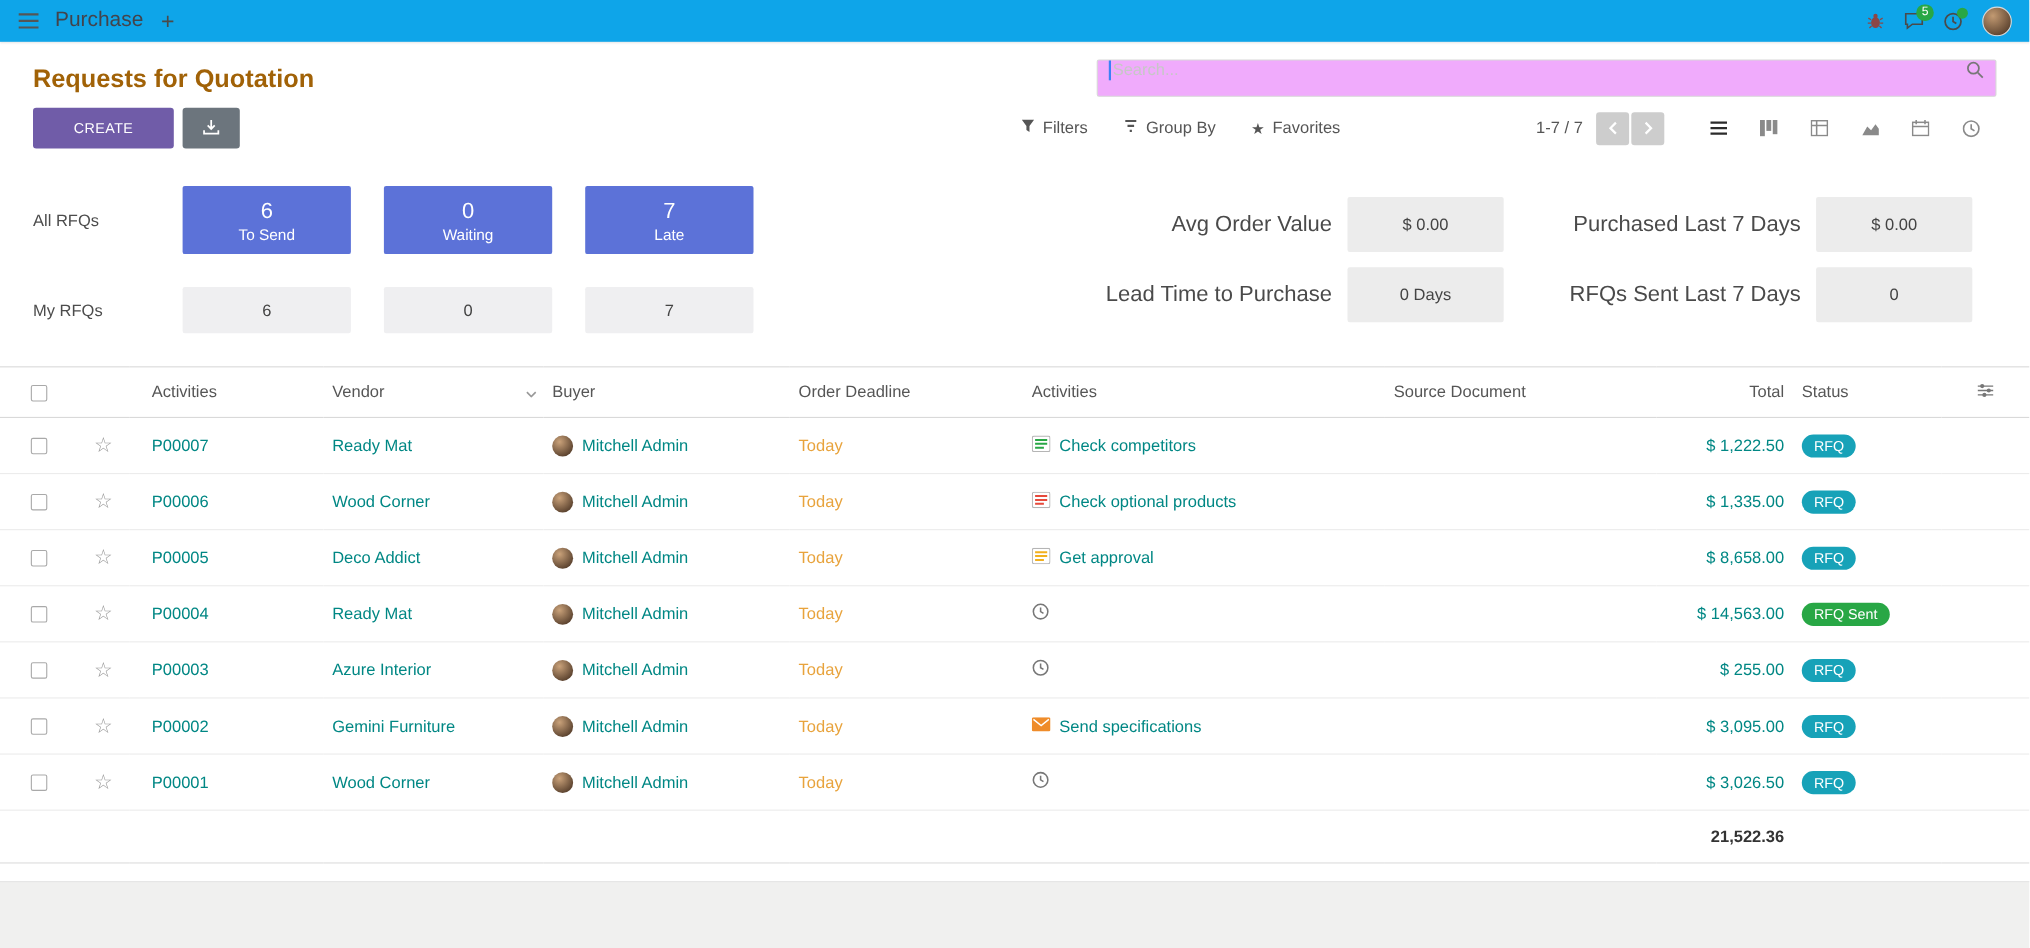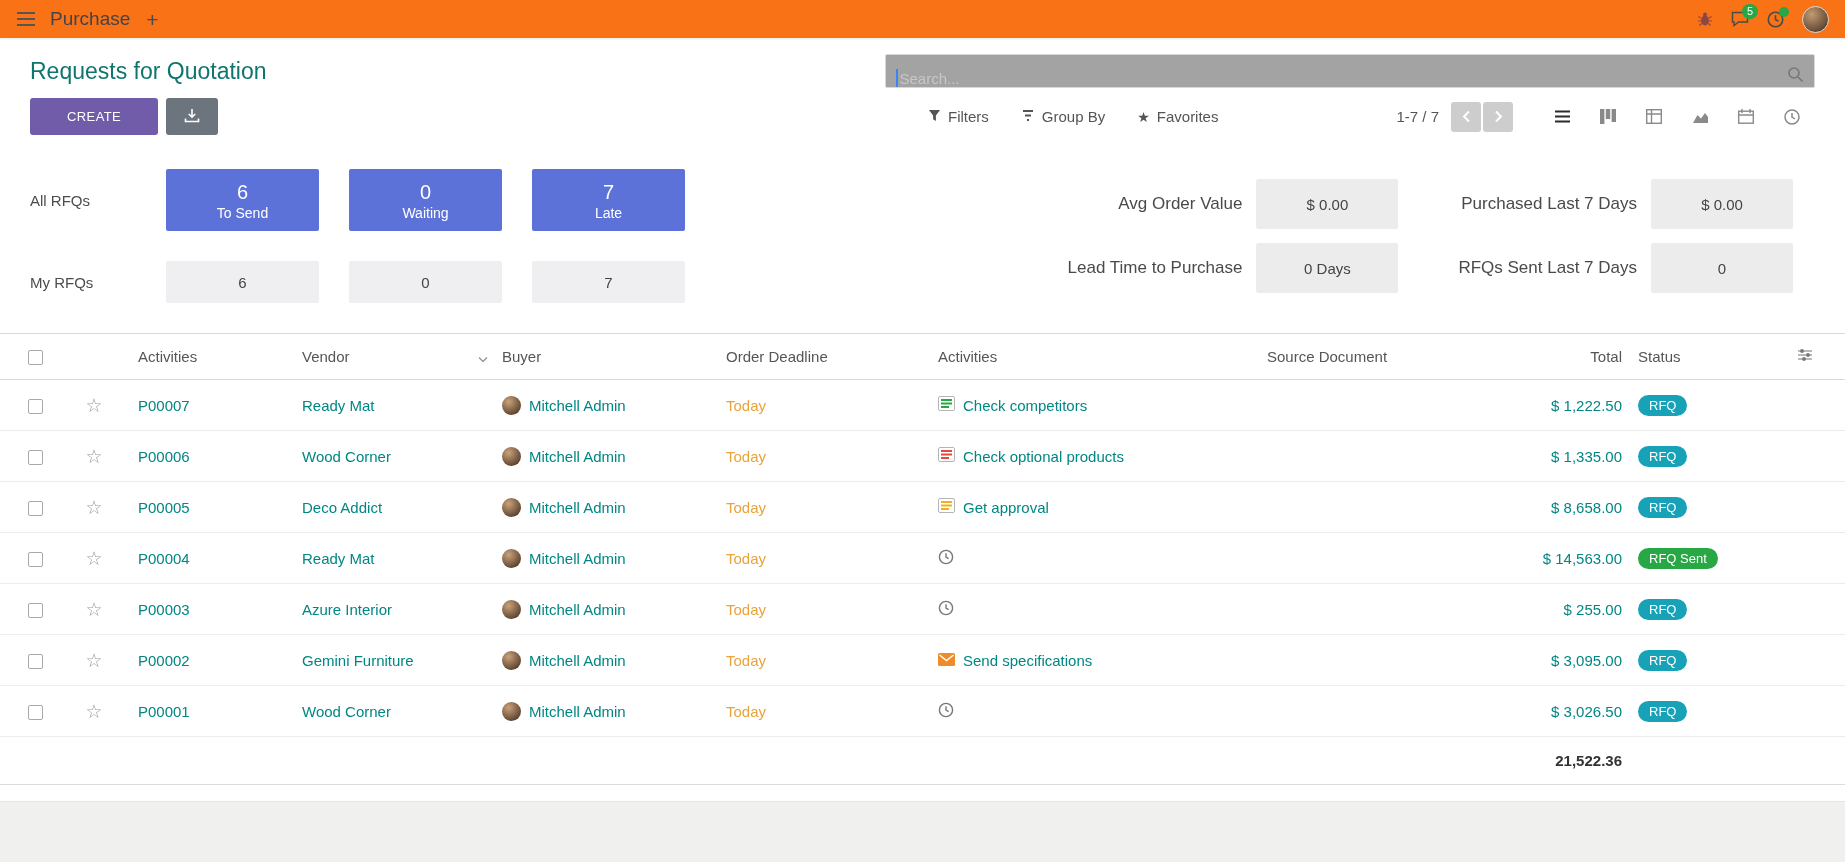--- a/index.html
+++ b/index.html
@@ -1,42 +1,42 @@
 <!DOCTYPE html>
 <html style="--primary: #705CA8; --tile: #5C72D8; --link: #008784; --badge_info: #17A2B8; --badge_success: #28A745; --deadline_orange: #E8A33C;"><head>
 <meta charset="utf-8">
 <style>
   * { box-sizing: border-box; margin: 0; padding: 0; }
   html, body { width: 1845px; height: 862px; overflow: hidden; }
   body { font-family: "Liberation Sans", sans-serif; background: #ffffff; color: #333; }
   .page { display: flex; flex-direction: column; height: 862px; }
 
   
-  .navbar { height: 38px; background: #f97316; display: flex; align-items: center;
+  .navbar { height: 38px; background: #0ea5e9; display: flex; align-items: center;
             padding: 0 16px; gap: 14px; box-shadow: 0 1px 2px rgba(0,0,0,.10); position: relative; z-index: 5; }
   .nav-btn { background: none; border: none; display: flex; align-items: center; cursor: pointer; }
   .app-name { font-size: 19px; color: #43434b; font-weight: 500; }
   .plus { font-size: 21px; color: #4a4a4a; line-height: 1; margin-left: 2px; }
   .nav-right { margin-left: auto; display: flex; align-items: center; gap: 18px; }
   .sys-icon { position: relative; display: flex; align-items: center; }
   .count-badge { position: absolute; top: -7px; right: -9px; background: #28a745; color: #fff;
                  font-size: 11px; min-width: 16px; height: 15px; line-height: 15px;
                  border-radius: 8px; text-align: center; padding: 0 3px; }
   .dot-badge { position: absolute; top: -4px; right: -5px; width: 10px; height: 10px;
                background: #28a745; border-radius: 50%; }
   .avatar-lg { width: 27px; height: 27px; border-radius: 50%;
                background: radial-gradient(circle at 35% 30%, #c29a72, #5d4430 78%);
                border: 1px solid #d8d8d8; cursor: pointer; }
 
   
   .control-panel { background: #fff; padding: 16px 30px 20px; }
   .cp-row1 { display: flex; align-items: center; }
-  .cp-title { font-size: 23px; font-weight: 400; color: #0f766e; }
-  .searchbar { margin-left: auto; width: 930px; height: 34px; background: #a3a3a3;
-               border: 1px solid #d8d8d8; border-radius: 2px; display: flex; align-items: flex-end; padding: 0 10px; }
+  .cp-title { font-size: 23px; font-weight: 700; color: #a16207; }
+  .searchbar { margin-left: auto; width: 818px; height: 34px; background: #f0abfc;
+               border: 1px solid #d8d8d8; border-radius: 2px; display: flex; align-items: flex-start; padding: 0 10px; }
   .caret-line { width: 1.5px; height: 18px; background: #3b82f6; margin-right: 2px; }
   .searchbar input { border: none; outline: none; flex: 1; font-size: 15px; color: #333; background: transparent; }
   .searchbar input::placeholder { color: #c7c7c7; }
   .cp-row2 { display: flex; align-items: center; margin-top: 10px; }
   .btn-create { background: var(--primary, #705ca8); color: #fff; border: none; border-radius: 3px;
                 height: 37px; padding: 0 37px; font-size: 13px; font-weight: 500; letter-spacing: .4px;
                 font-family: "Liberation Sans", sans-serif; cursor: pointer; }
   .btn-export { width: 52px; height: 37px; margin-left: 8px; background: #6c757d; border: none;
                 border-radius: 3px; display: flex; align-items: center; justify-content: center; cursor: pointer; }
   .cp-controls { margin-left: auto; width: 887px; display: flex; align-items: center; }
@@ -60,21 +60,21 @@
   .dash-label { font-size: 15px; color: #4c4c4c; }
   .tile { height: 62px; background: var(--tile, #5c72d8); color: #fff; border-radius: 2px;
           display: flex; flex-direction: column; align-items: center; justify-content: center; cursor: pointer; }
   .tile-count { font-size: 20px; line-height: 1.25; }
   .tile-label { font-size: 14px; }
   .mybox { height: 42px; background: #efeff1; border-radius: 2px; display: flex;
            align-items: center; justify-content: center; font-size: 15px; color: #444; }
   .dash-right { margin-left: auto; margin-right: 22px; margin-top: 10px;
                 display: grid; grid-template-columns: auto 142px auto 142px;
                 column-gap: 14px; row-gap: 14px; align-items: center; }
-  .kpi-label { font-size: 17px; color: #4a4a4a; text-align: right; }
+  .kpi-label { font-size: 20px; color: #4a4a4a; text-align: right; }
   .kpi-label.second { margin-left: 46px; }
   .kpi-value { height: 50px; background: #ececec; border-radius: 2px; display: flex;
                align-items: center; justify-content: center; font-size: 15px; color: #444; }
 
   
   .list-table { width: 100%; border-collapse: collapse; table-layout: fixed; margin-top: 30px; background: #fff; }
   .list-table th { height: 46px; border-top: 1px solid #d9d9d9; border-bottom: 1px solid #d9d9d9;
                    font-weight: 400; font-size: 15px; color: #565656; text-align: left;
                    padding: 0 8px; position: relative; cursor: pointer; }
   .list-table td { height: 51px; border-bottom: 1px solid #ececec; font-size: 15px; padding: 0 8px; }

